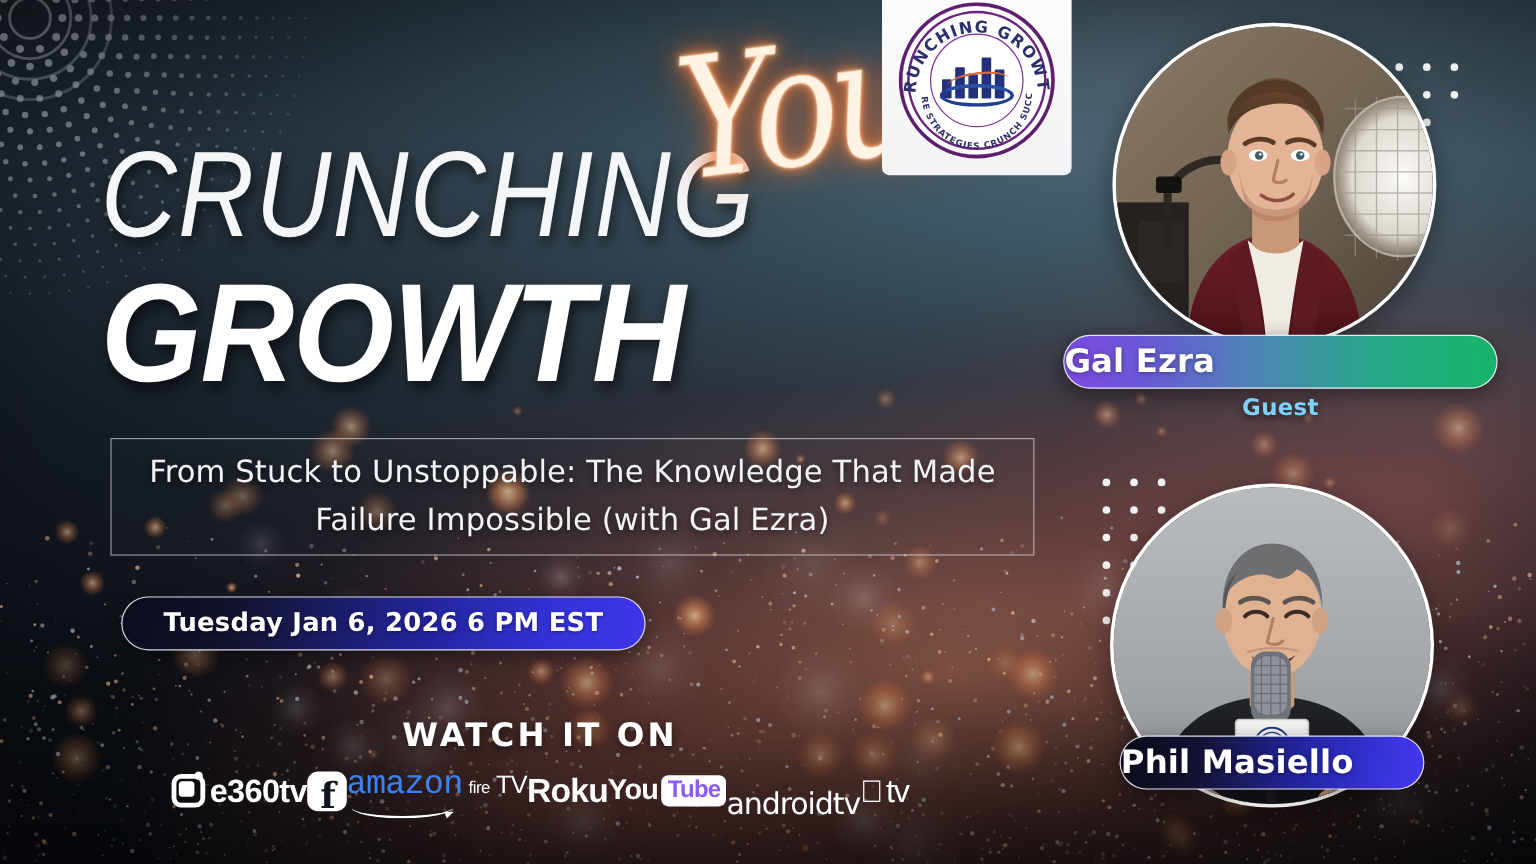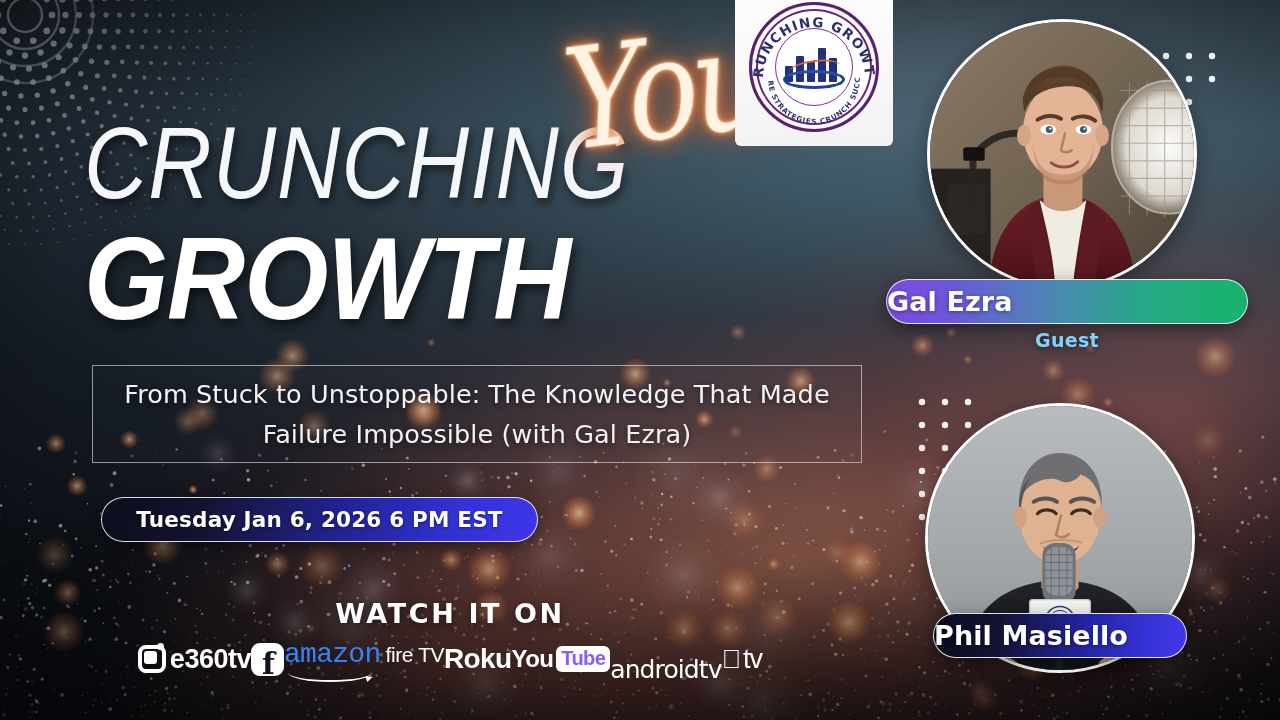--- a/index.html
+++ b/index.html
@@ -147,21 +147,21 @@
     position:relative; color:#11151c;
     font-family:"DejaVu Serif", serif; font-weight:700; font-size:30px;
     display:flex; align-items:flex-end; justify-content:center;
     line-height:30px; overflow:hidden;
   }
   .fb-mark span{ transform:translateY(3px) translateX(1px); }
 
   .p-amazon{ flex-direction:column; align-items:flex-start; position:relative; }
   .amz-row{ display:flex; align-items:baseline; gap:5px; }
   .amz-word{ font-size:28px; font-weight:400; letter-spacing:-.7px; color:#3b82f6; font-family:Liberation Mono, monospace;}
-  .amz-fire{ font-size:21px; font-weight:300; letter-spacing:-.4px; color:#fff; }
+  .amz-fire{ font-size:14px; font-weight:300; letter-spacing:-.4px; color:#fff; }
   .amz-tv{ font-size:21px; font-weight:400; letter-spacing:-.5px; color:#fff; }
   .amz-smile{
     position:absolute; left:4px; bottom:-3px; width:84px; height:11px;
     border-bottom:2.4px solid #fff; border-radius:0 0 60% 60%/0 0 100% 100%;
   }
   .amz-smile::after{
     content:""; position:absolute; right:-1px; bottom:-1px;
     border-left:7px solid #fff; border-top:3px solid transparent; border-bottom:3px solid transparent;
     transform:rotate(-22deg);
   }

